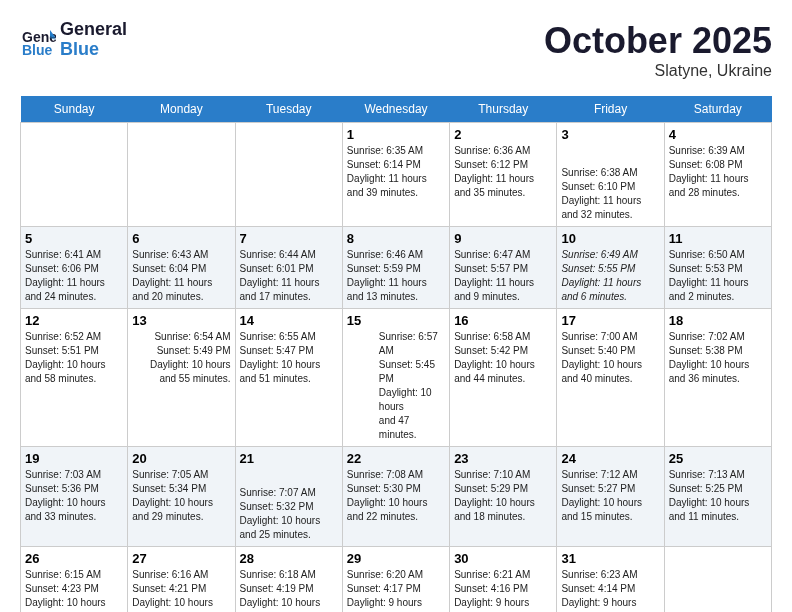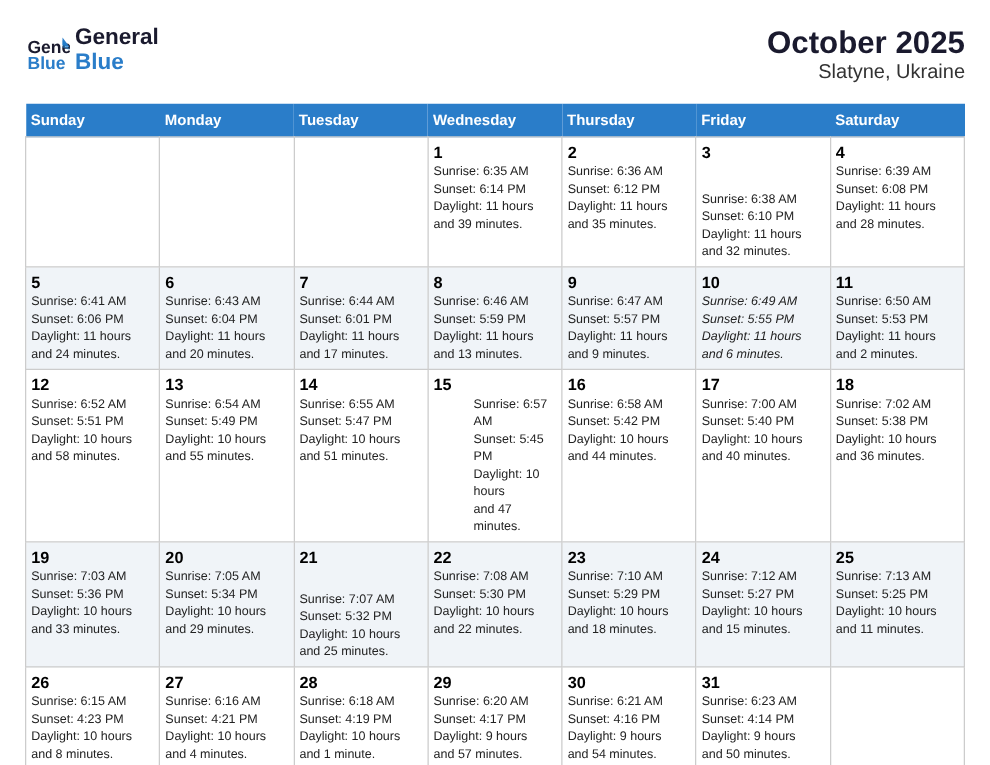--- a/index.html
+++ b/index.html
@@ -17,40 +17,40 @@
       margin-bottom: 16px;
     }
     .logo {
       display: flex;
       align-items: center;
     }
     .title-block {
       text-align: right;
     }
     .month-title {
-      font-size: 25px;
+      font-size: 36px;
       font-weight: bold;
       color: #1a1a2e;
     }
     .subtitle {
       font-size: 16px;
       color: #333;
     }
     table {
       width: 100%;
       border-collapse: collapse;
       font-size: 11px;
     }
     th {
       background-color: #2a7dc9;
       color: white;
       padding: 6px 4px;
-      text-align: left;
+      text-align: center;
       font-size: 12px;
-      font-weight: bold;
+      font-weight: normal;
     }
     td {
       border: 1px solid #ccc;
       vertical-align: top;
       padding: 4px;
       min-height: 80px;
       width: calc(100% / 7);
     }
     tr:nth-child(even) td {
       background-color: #f0f4f8;
@@ -201,21 +201,21 @@
       <tr>
         <td>
           <span class="day-num">12</span>
           <div class="day-info" style="white-space: pre-line;">Sunrise: 6:52 AM
 Sunset: 5:51 PM
 Daylight: 10 hours
 and 58 minutes.</div>
         </td>
         <td>
           <span class="day-num">13</span>
-          <div class="day-info" style="white-space: pre-line;">Sunrise: 6:54 AM
+          <div class="day-info" style="white-space: pre-line; text-align: right;">Sunrise: 6:54 AM
 Sunset: 5:49 PM
 Daylight: 10 hours
 and 55 minutes.</div>
         </td>
         <td>
           <span class="day-num">14</span>
           <div class="day-info" style="white-space: pre-line;">Sunrise: 6:55 AM
 Sunset: 5:47 PM
 Daylight: 10 hours
 and 51 minutes.</div>

